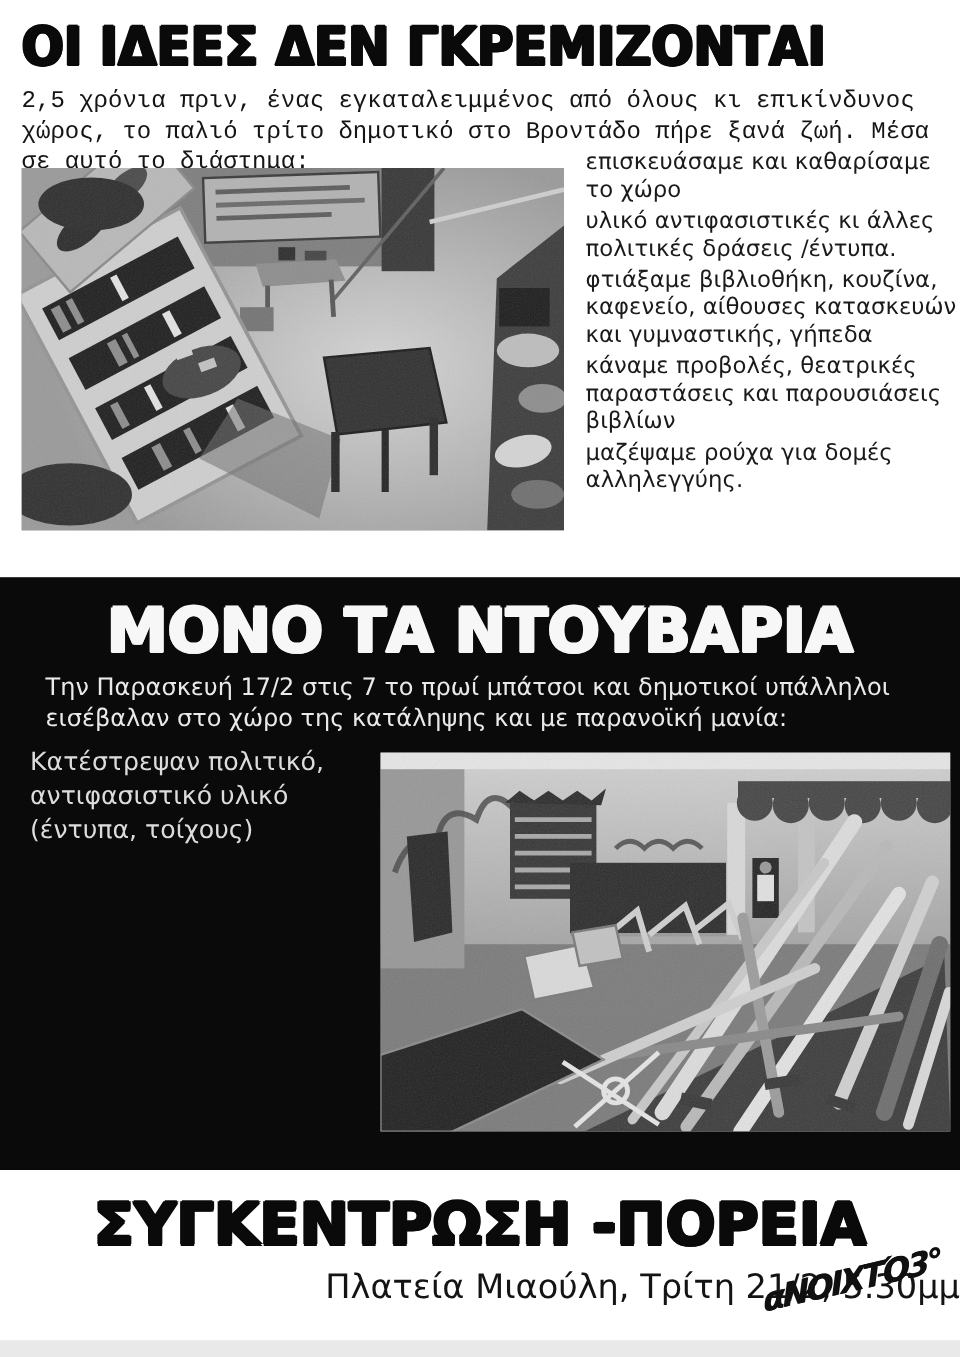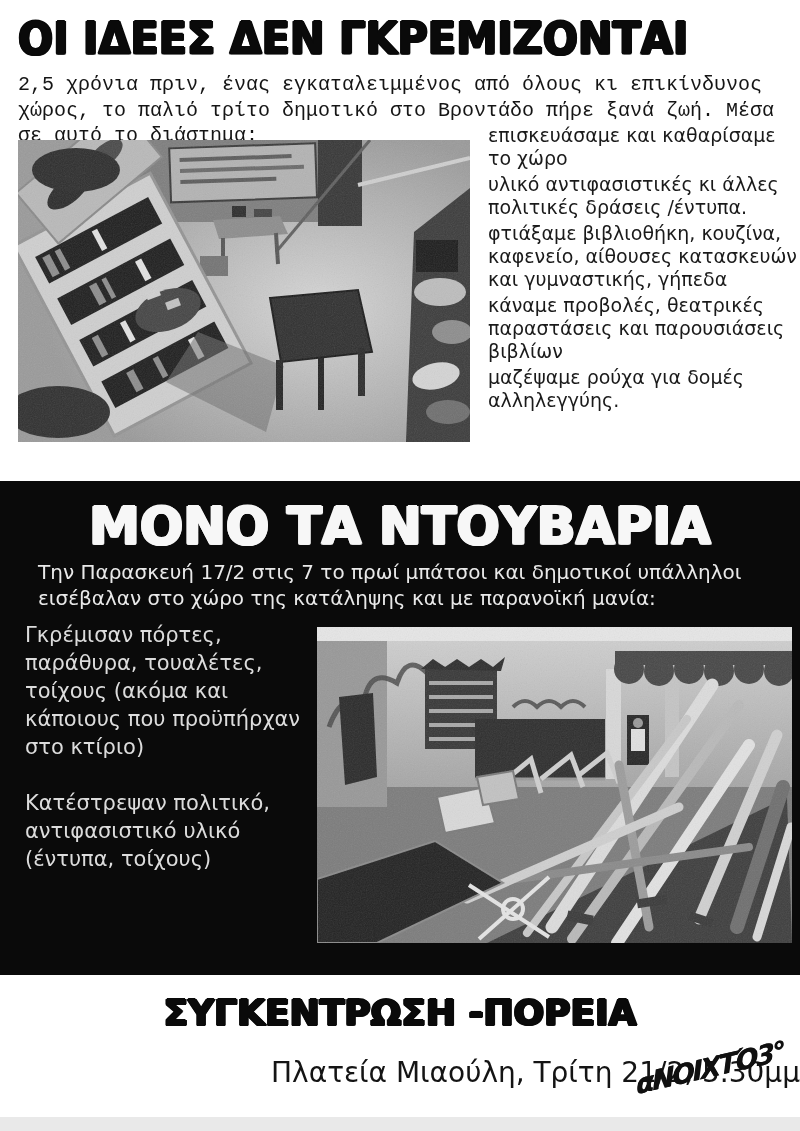--- a/index.html
+++ b/index.html
@@ -57,21 +57,21 @@
   }
   .damages{
     position:absolute;left:25px;top:140px;width:282px;
     margin:0;padding:0;list-style:none;
     font-size:21px;line-height:28px;color:#dcdcdc;
   }
   .damages li{margin:0 0 28px 0;}
   
   .footer-headline{
     position:absolute;left:0;top:992px;width:100%;
-    text-align:center;font-size:36px;color:#0a0a0a;
+    text-align:center;font-size:49px;color:#0a0a0a;
   }
   .footer-details{
     position:absolute;left:0;top:1056px;width:100%;
     text-align:right;font-size:28px;color:#141414;
   }
   .signature{
     position:absolute;right:14px;top:1052px;
     font-size:27px;font-weight:bold;font-style:italic;
     letter-spacing:-2px;
     transform:rotate(-13deg) skewX(-10deg);
@@ -187,21 +187,20 @@
     <li>φτιάξαμε βιβλιοθήκη, κουζίνα, καφενείο, αίθουσες κατασκευών και γυμναστικής, γήπεδα</li>
     <li>κάναμε προβολές, θεατρικές παραστάσεις και παρουσιάσεις βιβλίων</li>
     <li>μαζέψαμε ρούχα για δομές αλληλεγγύης.</li>
   </ul>
 
   <div class="band">
     <div class="h-big band-title">ΜΟΝΟ ΤΑ ΝΤΟΥΒΑΡΙΑ</div>
     <div class="band-lead">Την Παρασκευή 17/2 στις 7 το πρωί μπάτσοι και δημοτικοί υπάλληλοι εισέβαλαν στο χώρο της κατάληψης και με παρανοϊκή μανία:</div>
 
     <ul class="damages">
-      <li>Γκρέμισαν πόρτες, παράθυρα, τουαλέτες, τοίχους (ακόμα και κάποιους που προϋπήρχαν στο κτίριο)</li>
       <li>Κατέστρεψαν πολιτικό, αντιφασιστικό υλικό (έντυπα, τοίχους)</li>
     </ul>
   </div>
 
   <div class="photo photo2">
     <svg viewBox="0 0 475 316" preserveAspectRatio="none">
       <defs>
         <filter id="grain2" x="0" y="0" width="100%" height="100%">
           <feTurbulence type="fractalNoise" baseFrequency="0.85" numOctaves="2" stitchTiles="stitch"></feTurbulence>
           <feColorMatrix type="saturate" values="0"></feColorMatrix>

